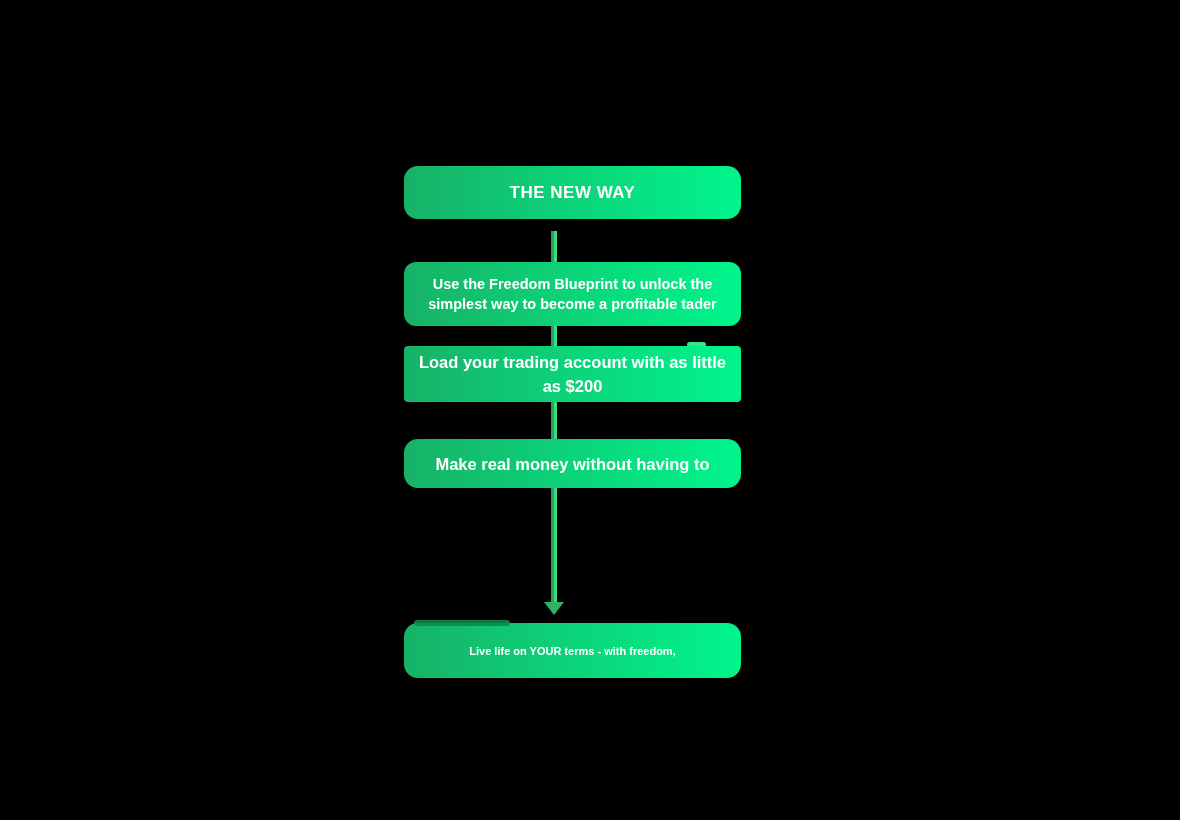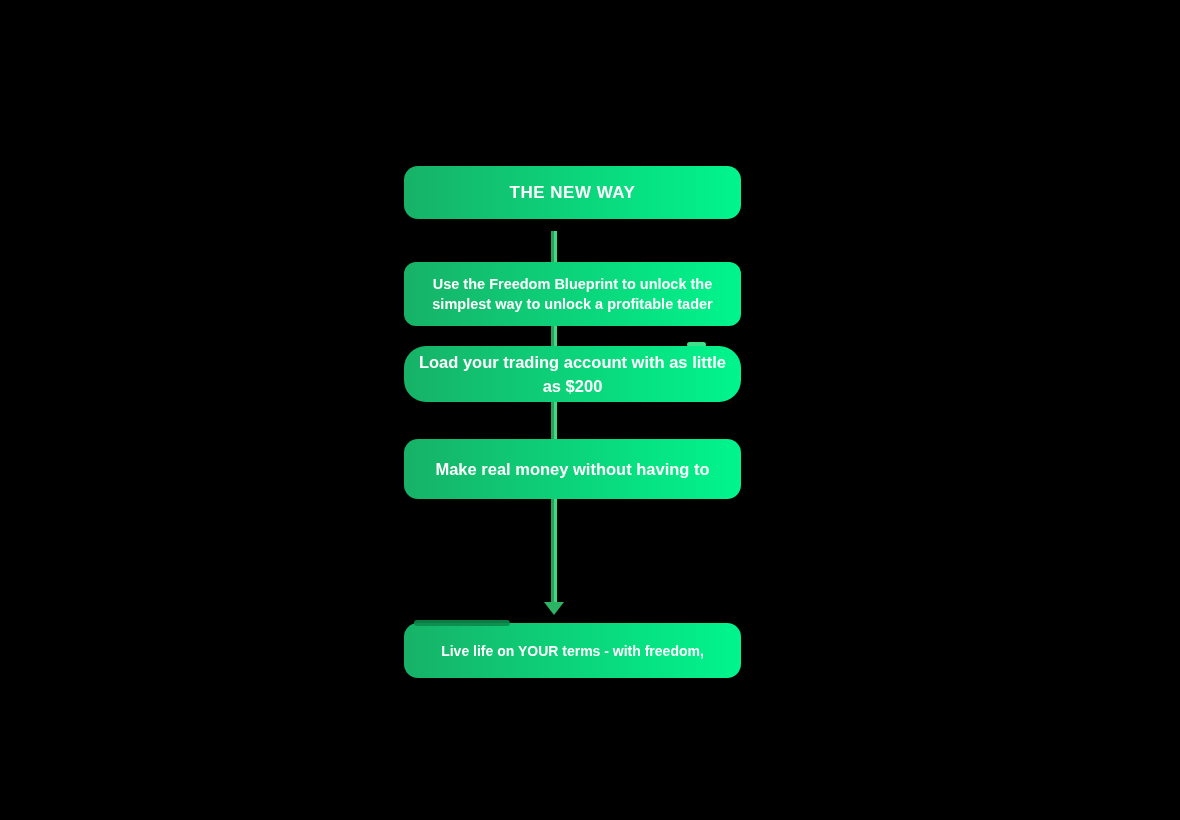--- a/index.html
+++ b/index.html
@@ -40,36 +40,36 @@
   .step-1 {
     top: 262px;
     height: 64px;
     border-radius: 12px;
     font-size: 14.5px;
     line-height: 20px;
   }
   .step-2 {
     top: 346px;
     height: 56px;
-    border-radius: 22px;
+    border-radius: 4px;
     font-size: 16.5px;
     line-height: 24px;
   }
   .step-3 {
     top: 439px;
-    height: 60px;
+    height: 49px;
     border-radius: 14px;
     font-size: 16.5px;
     line-height: 24px;
   }
   .step-4 {
     top: 623px;
     height: 55px;
     border-radius: 14px;
-    font-size: 14px;
+    font-size: 11px;
     line-height: 24px;
     justify-content: center;
   }
   .connector-stem {
     position: absolute;
     left: 551px;
     top: 231px;
     width: 6px;
     height: 371px;
     background: linear-gradient(90deg, var(--connector-dark, #2aa05c) 0%, var(--connector-dark, #2aa05c) 50%, var(--connector-light, #3bdc81) 50%, var(--connector-light, #3bdc81) 100%);
@@ -119,21 +119,21 @@
   <div class="artifact-sliver"></div>
   <div class="artifact-strip"></div>
 
   <div class="gbox box-title">
     <span>THE NEW WAY</span>
   </div>
 
   <div class="gbox box-step step-1">
     <div>
       <span class="ln">Use the Freedom Blueprint to unlock the</span>
-      <span class="ln">simplest way to unlock a profitable tader</span>
+      <span class="ln">simplest way to become a profitable tader</span>
     </div>
   </div>
 
   <div class="gbox box-step step-2">
     <div>
       <span class="ln">Load your trading account with as little</span>
       <span class="ln">as $200</span>
     </div>
   </div>
 

